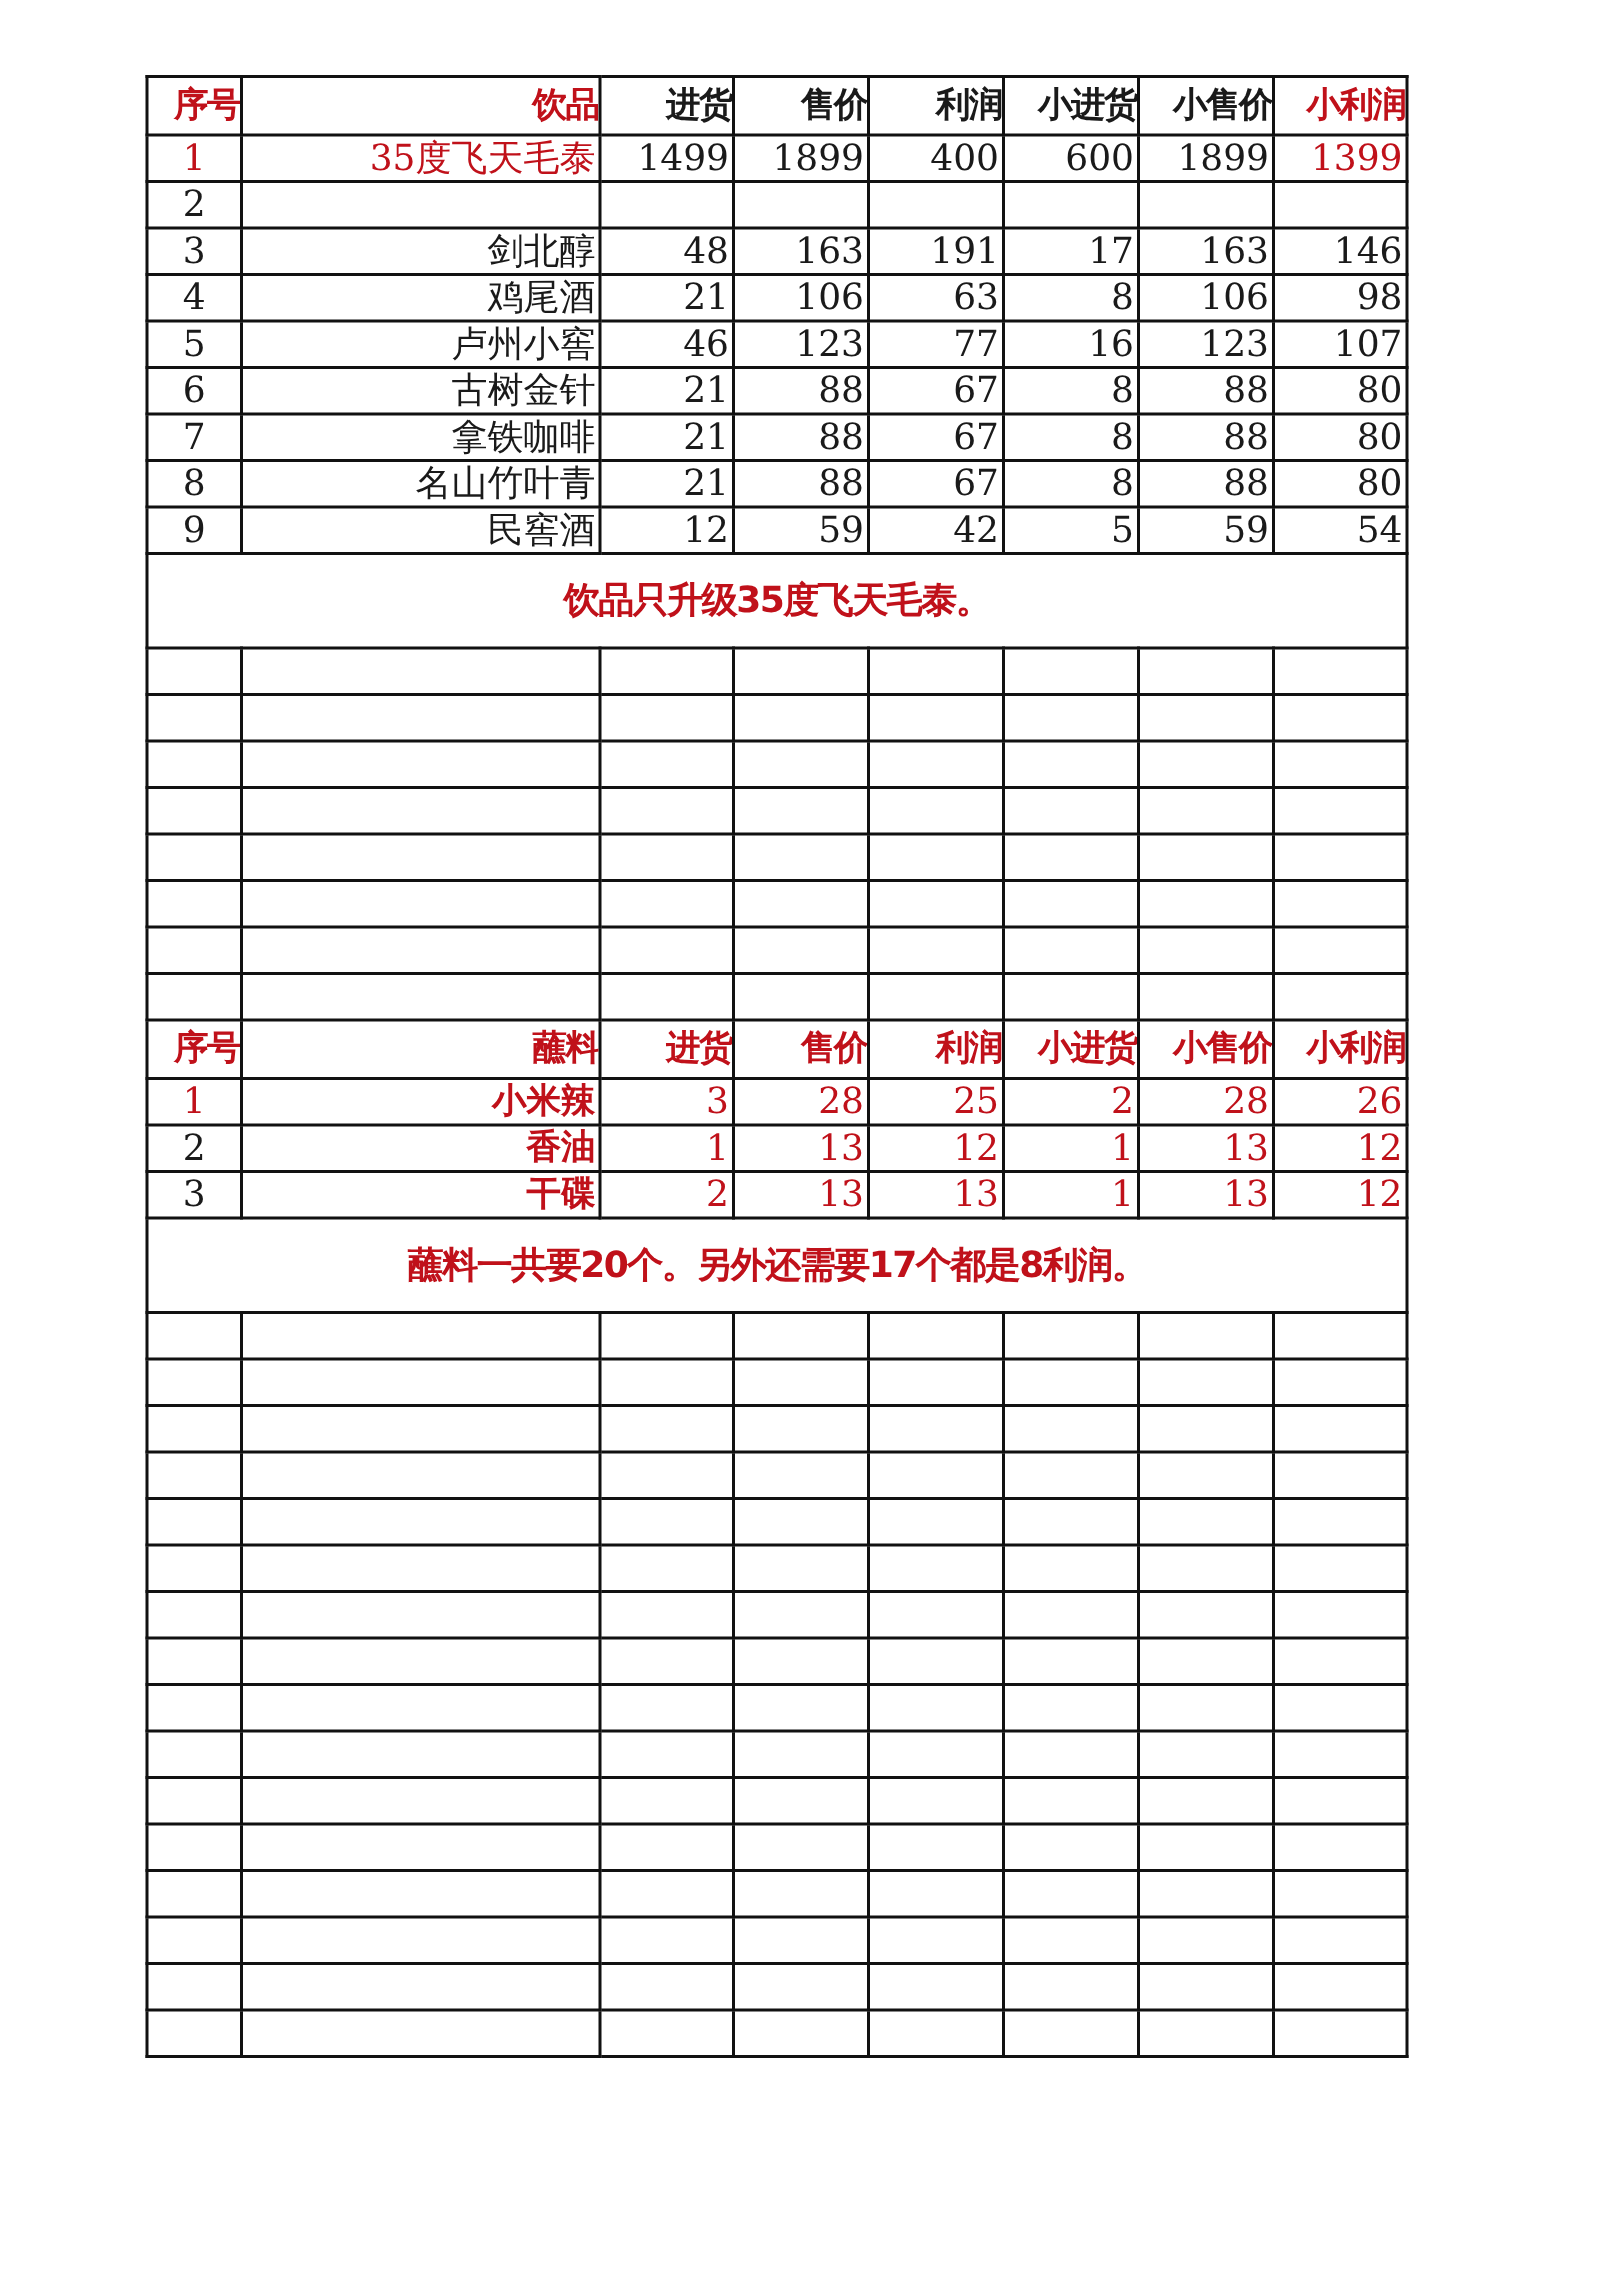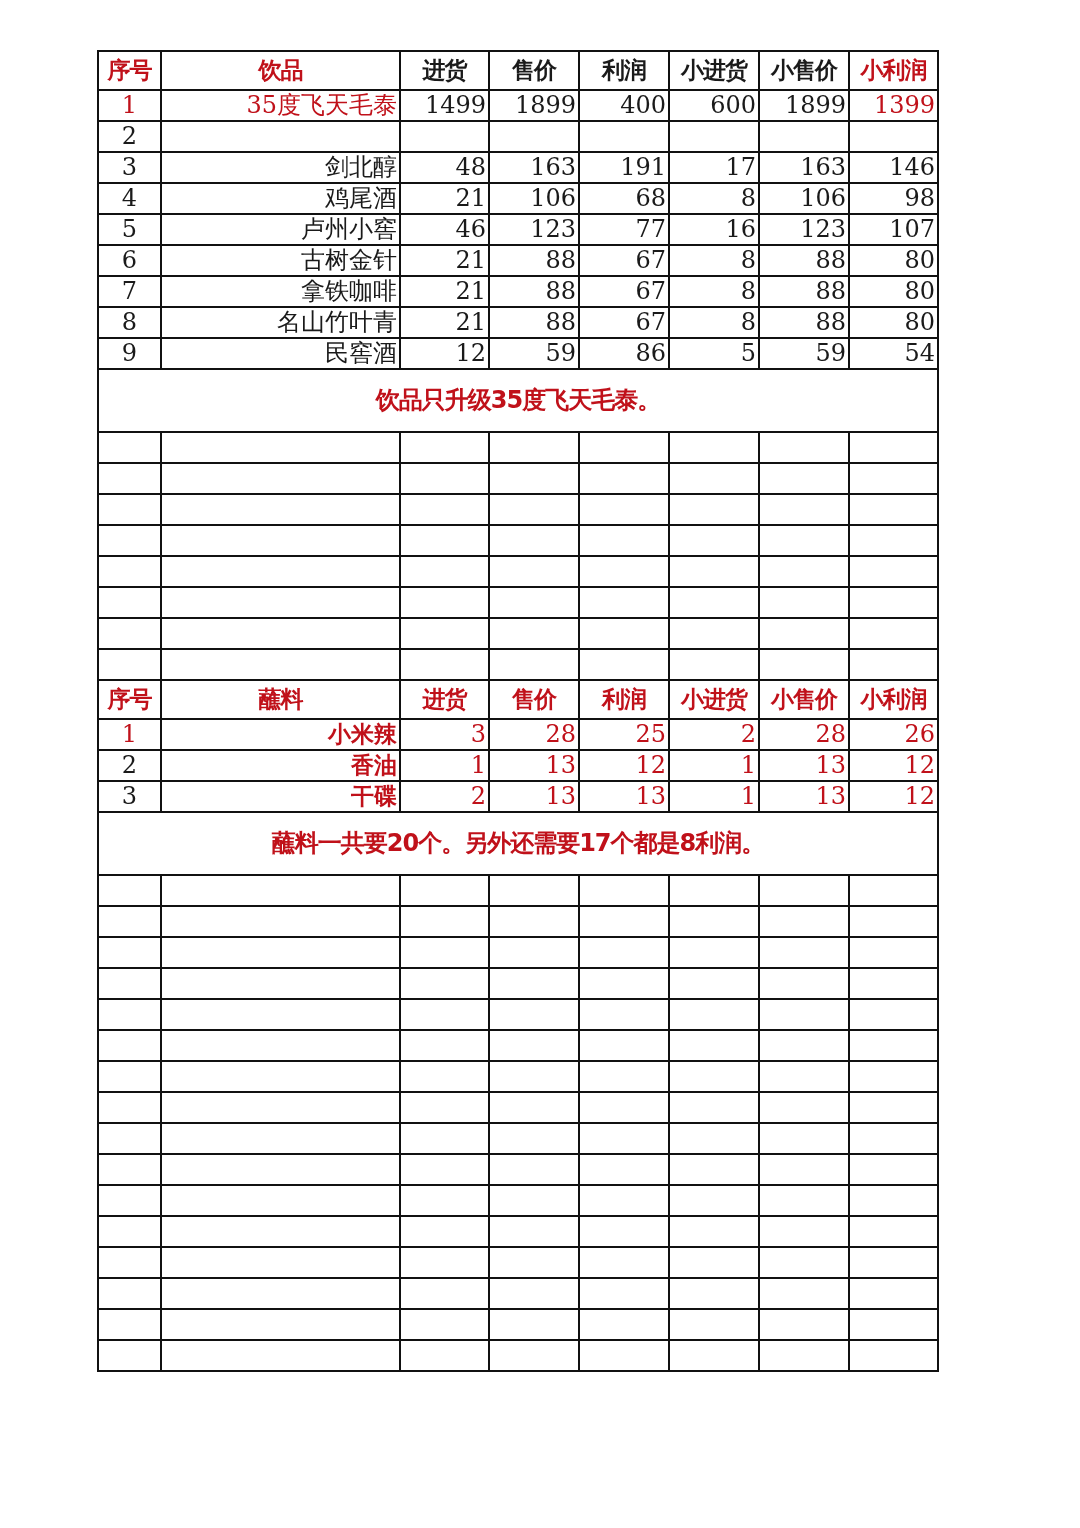--- a/index.html
+++ b/index.html
@@ -30,27 +30,26 @@
     line-height: 29px;
     color: #1a1a1a;
     white-space: nowrap;
     overflow: hidden;
     text-align: right;
   }
   .sheet td.idx { text-align: center; padding: 0; }
   .sheet tr.hdr td {
     height: 37px;
     line-height: 37px;
-    text-align: center;
+    text-align: right;
     font-family: "DejaVu Sans", "Liberation Sans", sans-serif;
     font-size: 23px;
     font-weight: bold;
     padding: 0;
     letter-spacing: -1px;
-    border-radius: 16px;
   }
   .sheet tr.hdr td.hl { color: #c0111a; }
   .sheet tr.hdr2 td { color: #c0111a; }
   .sheet td.red { color: #c0111a; }
   .sheet td.bold-red { color: #c0111a; font-family: "DejaVu Sans", "Liberation Sans", sans-serif; font-weight: bold; font-size: 23px; margin-left: 16px; }
   .sheet tr.note td {
     height: 61px;
     line-height: 61px;
     text-align: center;
     color: #c0111a;
@@ -118,21 +117,21 @@
       <td>191</td>
       <td>17</td>
       <td>163</td>
       <td>146</td>
     </tr>
     <tr>
       <td class="idx">4</td>
       <td>鸡尾酒</td>
       <td>21</td>
       <td>106</td>
-      <td>68</td>
+      <td>63</td>
       <td>8</td>
       <td>106</td>
       <td>98</td>
     </tr>
     <tr>
       <td class="idx">5</td>
       <td>卢州小窖</td>
       <td>46</td>
       <td>123</td>
       <td>77</td>
@@ -168,21 +167,21 @@
       <td>67</td>
       <td>8</td>
       <td>88</td>
       <td>80</td>
     </tr>
     <tr>
       <td class="idx">9</td>
       <td>民窖酒</td>
       <td>12</td>
       <td>59</td>
-      <td>86</td>
+      <td>42</td>
       <td>5</td>
       <td>59</td>
       <td>54</td>
     </tr>
 
     <tr class="note">
       <td colspan="8">饮品只升级35度飞天毛泰。</td>
     </tr>
 
     <tr class="empty">

